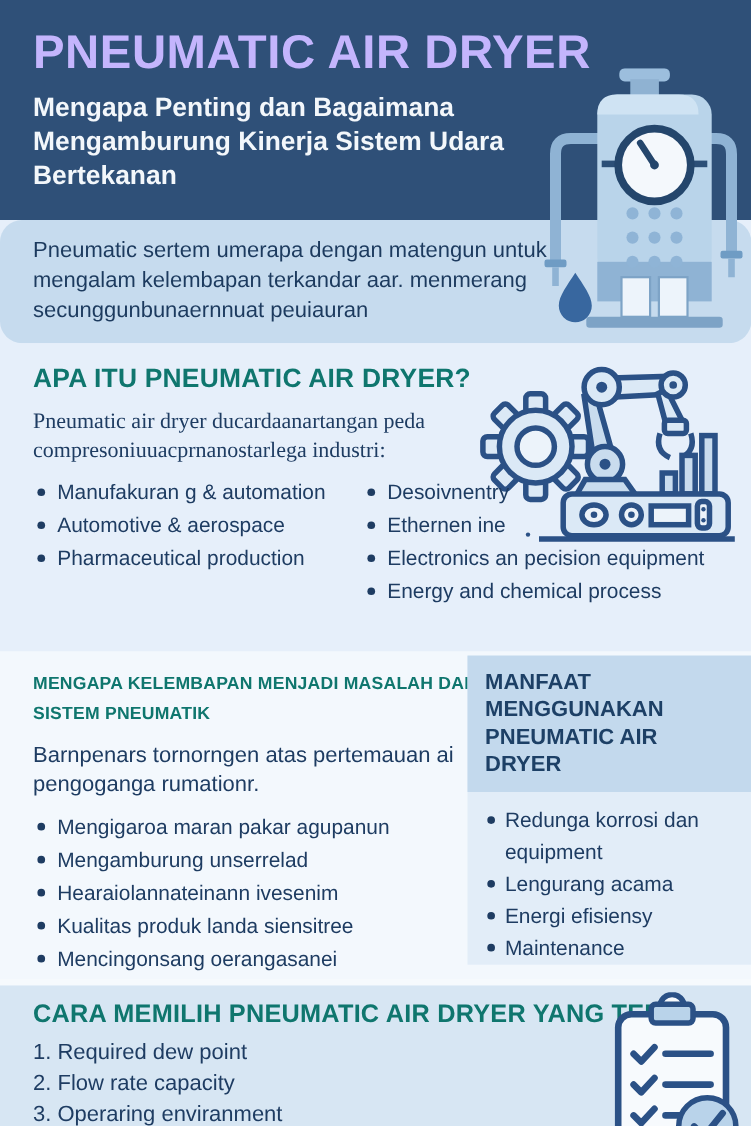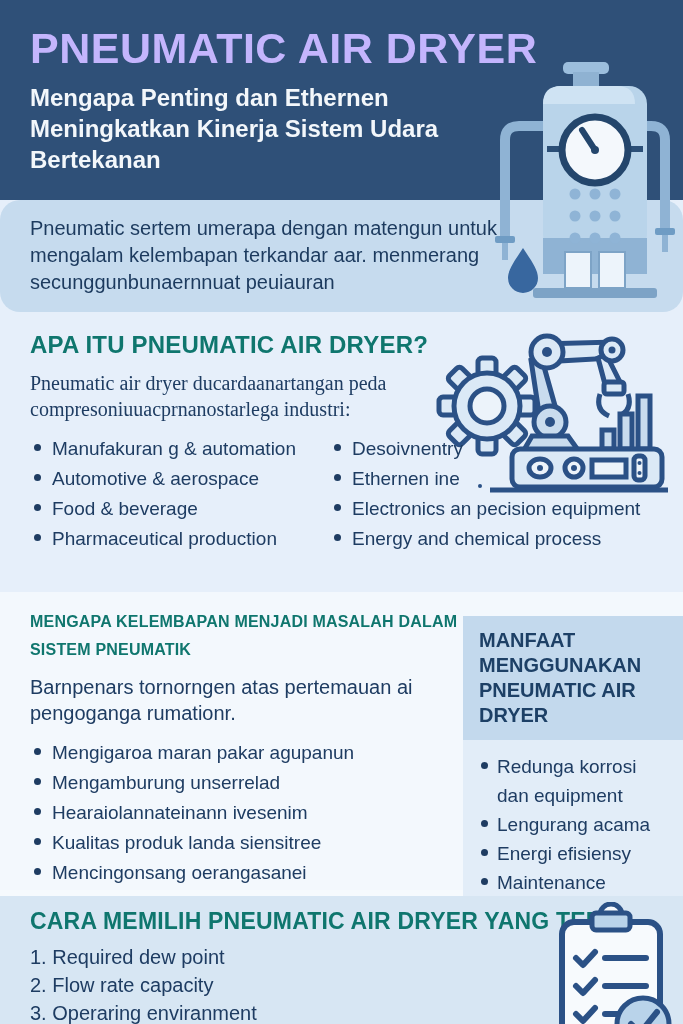--- a/index.html
+++ b/index.html
@@ -26,41 +26,41 @@
   .sec1 .body { margin:0 0 12px 0; font-size:20px; line-height:26px; width:420px;font-family:Liberation Serif, serif; }
   .sec1 .cols { display:flex; position:relative; z-index:2; }
   .sec1 .cols ul:first-child { flex:0 0 300px; }
   .sec1 .cols ul { font-size:19px; line-height:30px; }
   .robot-illo { position:absolute; top:14px; right:2px; z-index:1; }
   
   .sec2 { position:relative; height:298px; background:#f3f8fd; padding:16px 30px 0 30px; box-sizing:border-box; }
   .sec2 h2 { font-size:16px; line-height:28px; margin-bottom:10px; width:430px; }
   .sec2 .body { margin:0 0 12px 0; font-size:20px; line-height:26px; width:430px; }
   .sec2 ul { font-size:19px; line-height:30px; }
-  .panel { position:absolute; top:24px; right:0; width:220px; min-height:264px; background:#e2edf8; box-sizing:border-box; }
+  .panel { position:absolute; top:4px; right:0; width:258px; min-height:264px; background:#e2edf8; box-sizing:border-box; }
   .panel .phead { background:#c3d9ed; padding:12px 16px; font-size:20px; line-height:25px; font-weight:700; color:#1d4066; }
   .panel ul { padding:12px 10px 0 14px; font-size:19px; line-height:29px; }
   .panel ul li { padding-left:20px; }
   
   .gap { height:6px; background:#f6fafd; }
   .sec3 { position:relative; height:128px; background:#d7e6f3; padding:12px 30px 0 30px; box-sizing:border-box; }
   .sec3 h2 { font-size:23px; line-height:26px; margin-bottom:9px; }
   .sec3 ol { list-style:none; margin:0; padding:0; font-size:20px; line-height:28px; }
   .clipboard-illo { position:absolute; top:6px; right:10px; }
   
   .tank-illo { position:absolute; top:62px; right:6px; z-index:3; }
 </style>
 </head>
 <body>
 
 <div class="page">
 
   <div class="header">
     <h1 class="title">PNEUMATIC AIR DRYER</h1>
-    <p class="subtitle">Mengapa Penting dan Ethernen Meningkatkan Kinerja Sistem Udara Bertekanan</p>
+    <p class="subtitle">Mengapa Penting dan Bagaimana Mengamburung Kinerja Sistem Udara Bertekanan</p>
   </div>
 
   <div class="intro">
     <p>Pneumatic sertem umerapa dengan matengun untuk mengalam kelembapan terkandar aar. menmerang secunggunbunaernnuat peuiauran</p>
   </div>
 
   <svg class="tank-illo" width="190" height="245" viewBox="0 0 190 245">
 
     <path d="M60 64 H32 Q18 64 18 78 V176" fill="none" stroke="#8fb3d4" stroke-width="10"></path>
     <rect x="8" y="174" width="20" height="7" rx="2" fill="#6f9cc4"></rect>
@@ -101,21 +101,20 @@
     <rect x="46" y="226" width="124" height="10" rx="3" fill="#7da3c6"></rect>
   </svg>
 
   <div class="sec1">
     <h2 class="sec">APA ITU PNEUMATIC AIR DRYER?</h2>
     <p class="body">Pneumatic air dryer ducardaanartangan peda compresoniuuacprnanostarlega industri:</p>
     <div class="cols">
       <ul class="blist">
         <li>Manufakuran g &amp; automation</li>
         <li>Automotive &amp; aerospace</li>
-        <li>Food &amp; beverage</li>
         <li>Pharmaceutical production</li>
       </ul>
       <ul class="blist">
         <li>Desoivnentry</li>
         <li>Ethernen ine</li>
         <li>Electronics an pecision equipment</li>
         <li>Energy and chemical process</li>
       </ul>
     </div>
 

